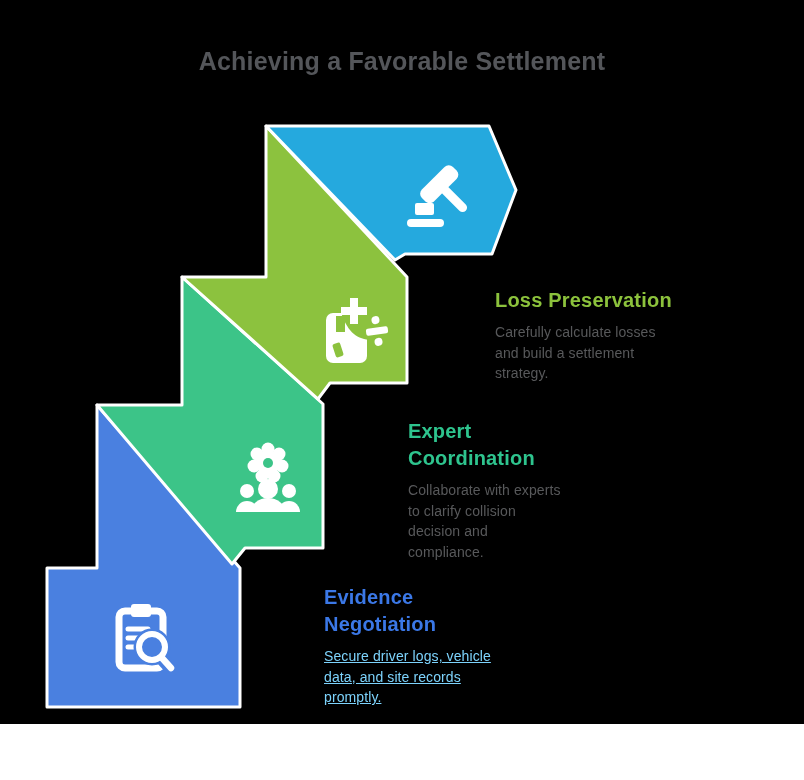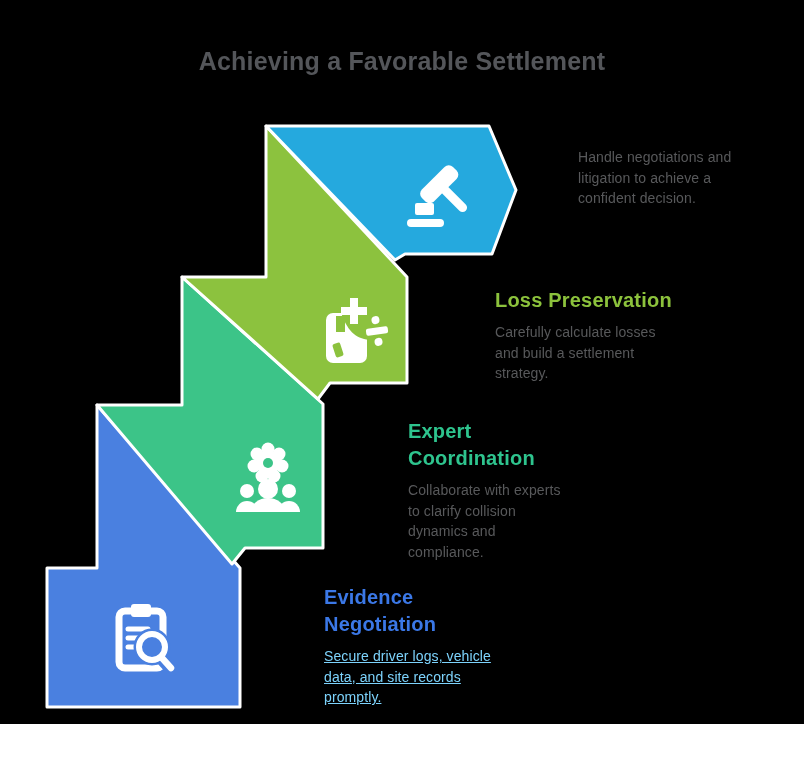--- a/index.html
+++ b/index.html
@@ -108,38 +108,35 @@
         <line x1="128" y1="647" x2="142" y2="647"></line>
       </g>
       <circle cx="152" cy="647" r="13" stroke-width="11" fill="#4A80E0" stroke="#4A80E0"></circle>
       <line x1="161" y1="657" x2="172" y2="669" stroke-width="14" stroke-linecap="round" stroke="#4A80E0"></line>
       <circle cx="152" cy="647" r="13" stroke="#fff" stroke-width="6" fill="#4A80E0"></circle>
       <line x1="162" y1="658" x2="171" y2="668" stroke="#fff" stroke-width="6.5" stroke-linecap="round"></line>
     </g>
   </svg>
 
   <div class="step-text pos-1">
-    <div class="step-desc" style="color: rgb(88, 89, 91);">Handle negotiations and
-litigation to achieve a
-confident decision.</div>
   </div>
 
   <div class="step-text pos-2">
     <div class="step-title" style="color: rgb(140, 194, 60);">Loss Preservation</div>
     <div class="step-desc" style="color: rgb(88, 89, 91);">Carefully calculate losses
 and build a settlement
 strategy.</div>
   </div>
 
   <div class="step-text pos-3">
     <div class="step-title" style="color: rgb(46, 196, 142);">Expert
 Coordination</div>
     <div class="step-desc" style="color: rgb(88, 89, 91);">Collaborate with experts
 to clarify collision
-dynamics and
+decision and
 compliance.</div>
   </div>
 
   <div class="step-text pos-4">
     <div class="step-title" style="color: rgb(59, 120, 231);">Evidence
 Negotiation</div>
     <div class="step-desc" style="color: #7dd3fc; text-decoration: underline;">Secure driver logs, vehicle
 data, and site records
 promptly.</div>
   </div>

